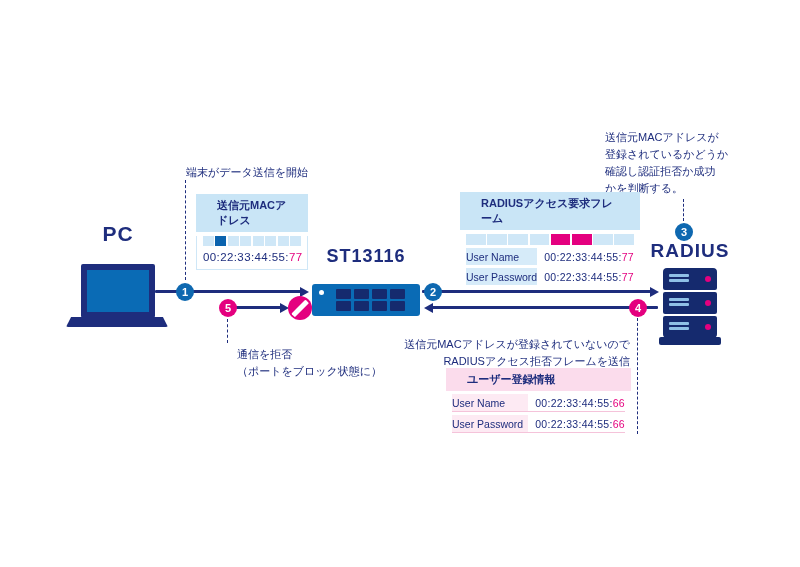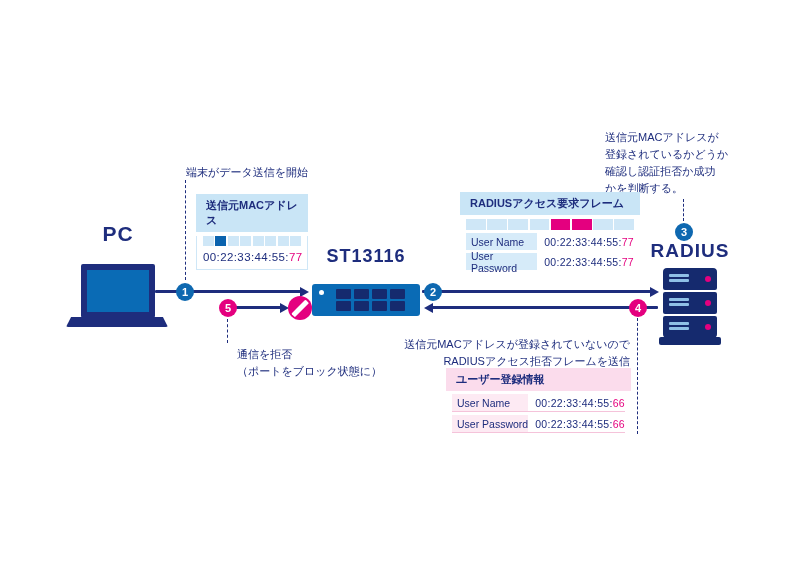--- a/index.html
+++ b/index.html
@@ -38,33 +38,33 @@
     display:flex;align-items:center;justify-content:center;z-index:5;}
   .step-blue{background:#0e68b0;}
   .step-pink{background:#e4007f;}
   
   .no-entry{left:288px;top:296px;width:24px;height:24px;box-sizing:border-box;border-radius:50%;
     background:#e4007f;z-index:6;}
   .no-entry .slash{position:absolute;left:2px;top:10px;width:20px;height:4.5px;background:#ffffff;
     transform:rotate(-45deg);border-radius:1px;}
   
   .box{box-sizing:border-box;}
-  .box-header{font-size:11px;font-weight:bold;padding:4px 10px;color:#1e2d7d;}
+  .box-header{font-size:11px;font-weight:bold;padding:4px 21px;color:#1e2d7d;}
   .hdr-blue{background:#c9e5f6;}
   .hdr-pink{background:#fbdcec;}
   .box-body{background:#ffffff;}
   .body-border{border:1px solid #cfe7f7;border-top:none;}
   .seg-bar{display:flex;gap:1.5px;height:10px;margin:4px 6px 2px 6px;}
   .seg{flex:1;background:#cfe7f7;}
   .seg.fill-blue{background:#0b63ae;}
   .seg.fill-pink{background:#e4007f;}
   .mac-line{font-size:11.5px;letter-spacing:.4px;padding:3px 6px 6px 6px;color:#1e2d7d;}
   .pink{color:#e4007f;}
   .frow{display:flex;align-items:center;margin:3px 6px;height:17px;font-size:10.5px;}
-  .flabel{width:78px;height:100%;display:flex;align-items:center;padding-left:5px;box-sizing:border-box;}
+  .flabel{width:78px;height:100%;display:flex;align-items:center;box-sizing:border-box;}
   .cell-blue{background:#d6ebf9;}
   .cell-pink{background:#fdeaf3;}
   .fvalue{padding-left:7px;letter-spacing:.3px;}
   .reg-row{border-bottom:1px solid #f5c3da;}
 </style>
 </head>
 <body>
 
 <div class="canvas">
 

